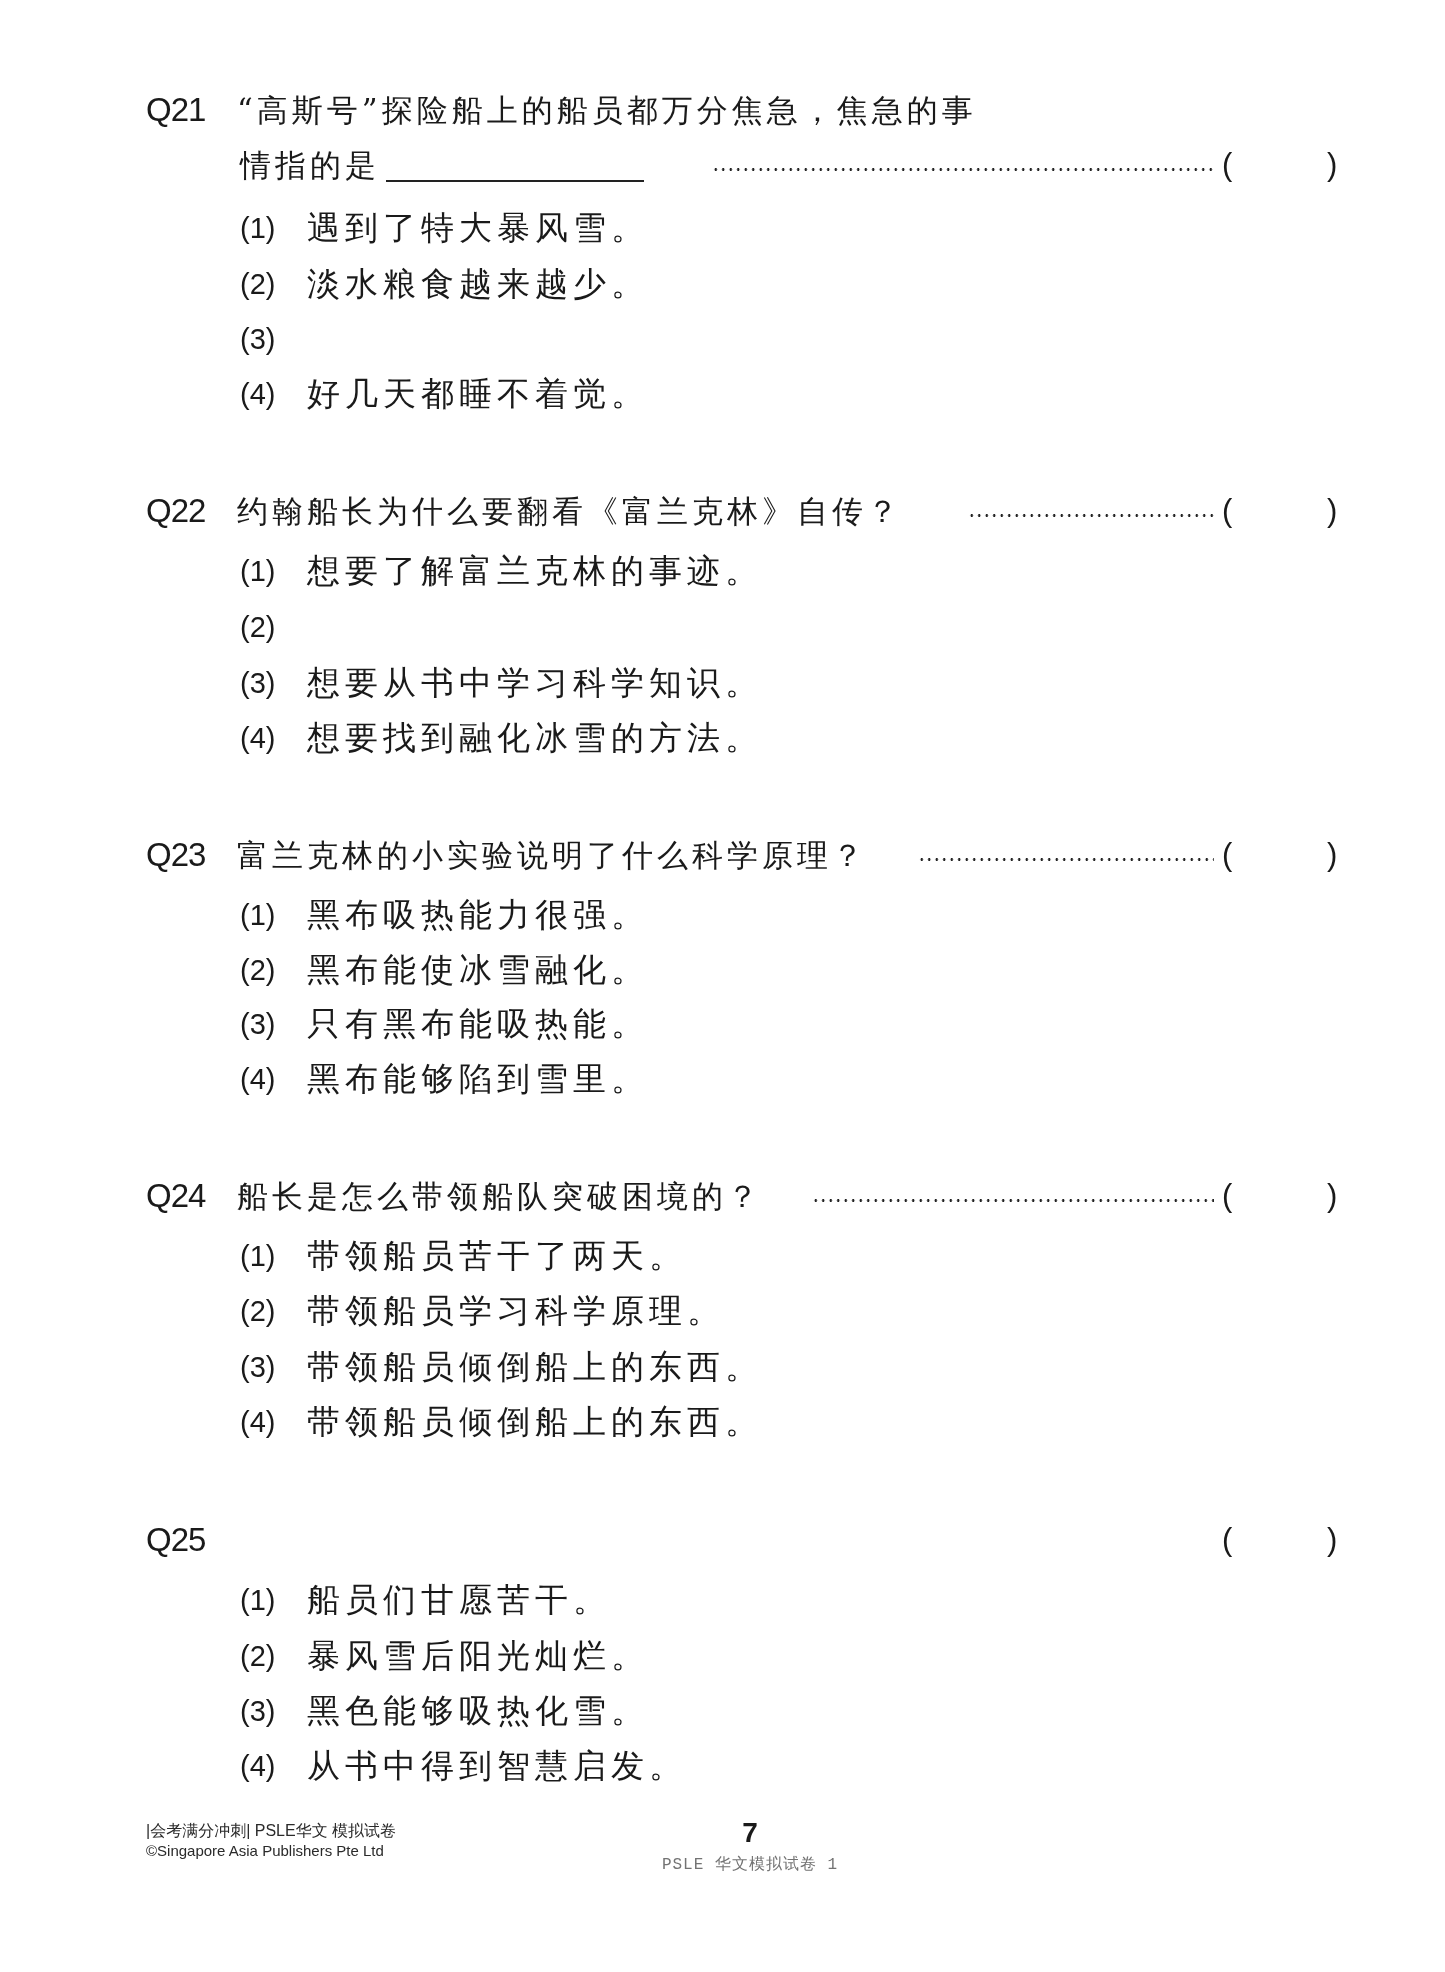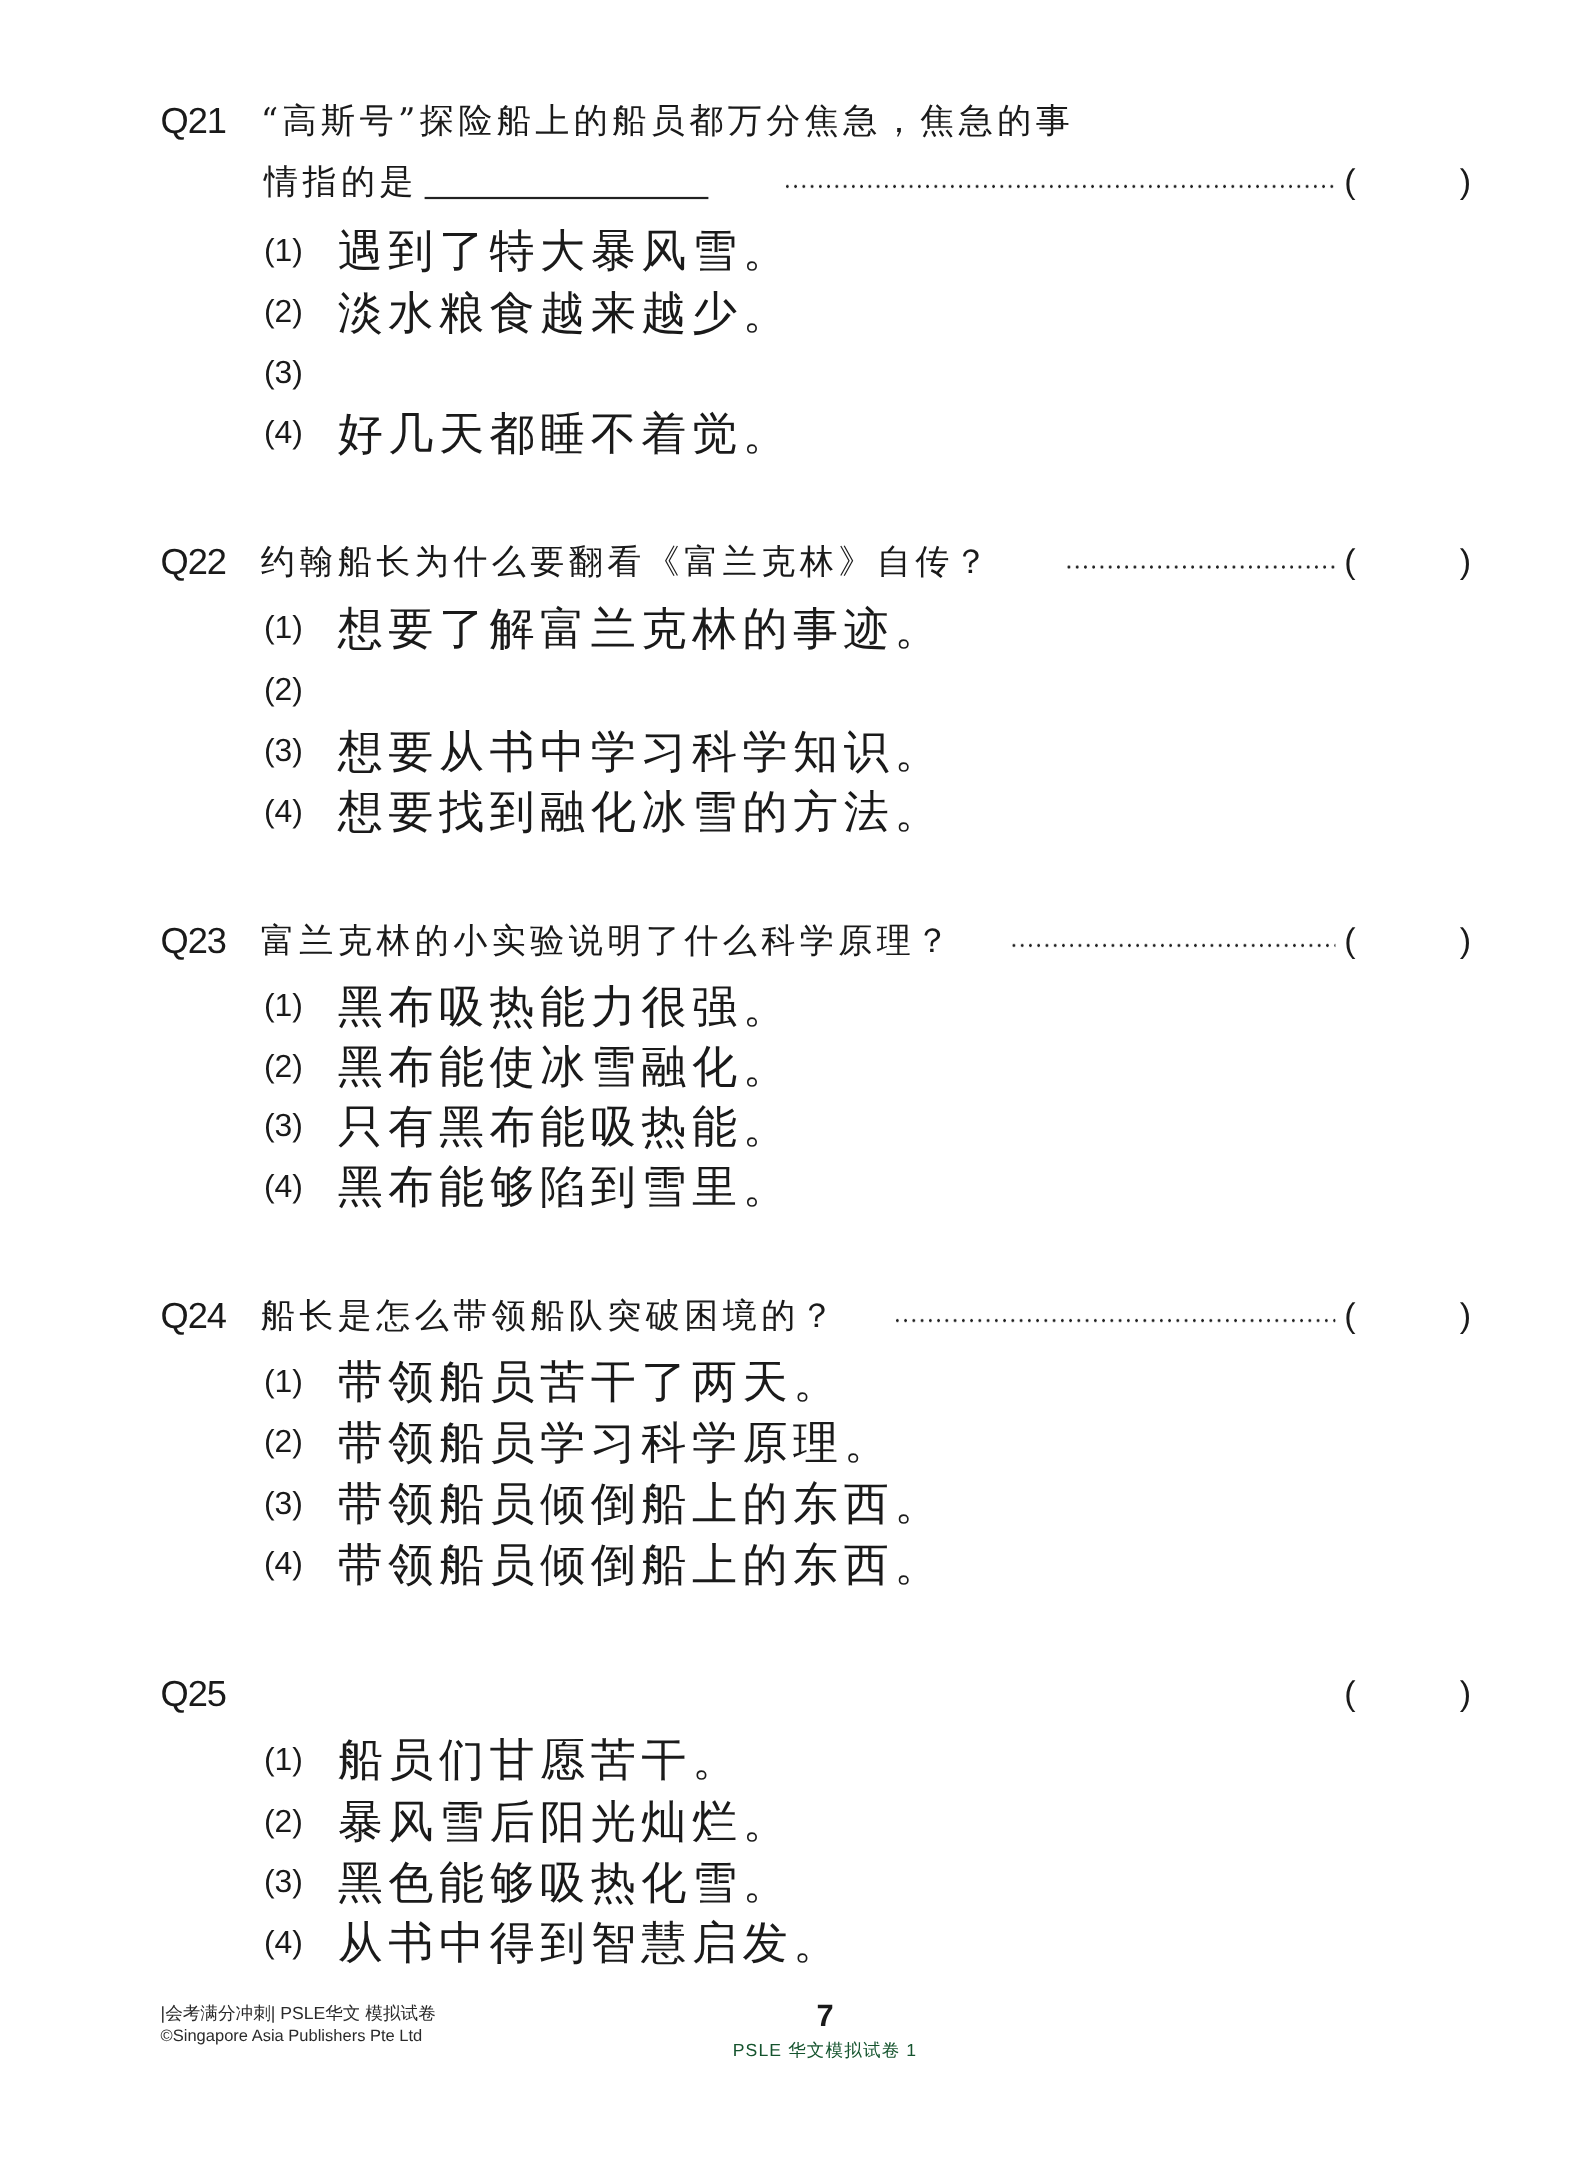--- a/index.html
+++ b/index.html
@@ -19,30 +19,30 @@
   .leader::before { content: ""; position: absolute; left: 0; right: 0; top: 25px; height: 3px;
           background-image: radial-gradient(circle, #222 1.2px, transparent 1.5px);
           background-size: 7.5px 3px; background-repeat: repeat-x; }
   .bracket { position: absolute; top: 0; font-family: "Liberation Sans", "DejaVu Sans", sans-serif;
              font-size: 31px; line-height: 44px; color: #1a1a1a; font-weight: 300; }
   .bracket-open { left: 1222px; }
   .bracket-close { left: 1327px; }
   .opt { position: absolute; left: 0; height: 44px; width: 900px; }
   .opt-num { position: absolute; left: 240px; top: 0; font-family: "Liberation Sans", "DejaVu Sans", sans-serif;
              font-size: 29px; line-height: 44px; color: #1a1a1a; }
-  .opt-text { position: absolute; left: 307px; top: 0; font-size: 41px; line-height: 44px; letter-spacing: 5px;
+  .opt-text { position: absolute; left: 307px; top: 0; font-size: 33px; line-height: 44px; letter-spacing: 5px;
               white-space: nowrap; color: #1a1a1a; }
   .footer-left { position: absolute; left: 146px; top: 1820px; font-family: "Liberation Sans", "DejaVu Sans", sans-serif;
                  color: #2a2a2a; }
   .footer-series { font-size: 16px; line-height: 22px; white-space: nowrap; }
   .footer-copy { font-size: 15px; line-height: 18px; white-space: nowrap; }
   .footer-center { position: absolute; left: 600px; top: 1818px; width: 300px; text-align: center; }
   .page-num { font-family: "Liberation Sans", "DejaVu Sans", sans-serif; font-weight: bold; font-size: 28px;
               line-height: 30px; color: #1a1a1a; }
-  .paper-name { font-family: Liberation Sans, sans-serif; font-size: 16px; line-height: 26px; color: #14532d;
+  .paper-name { font-family: Liberation Mono, monospace; font-size: 16px; line-height: 26px; color: #737373;
                 letter-spacing: 1px; margin-top: 4px; }
 </style>
 </head>
 <body>
 
 <div class="page">
 
   <div class="q-block" style="top:88px;">
     <div class="line" style="top:0;">
       <span class="qnum">Q21</span>

